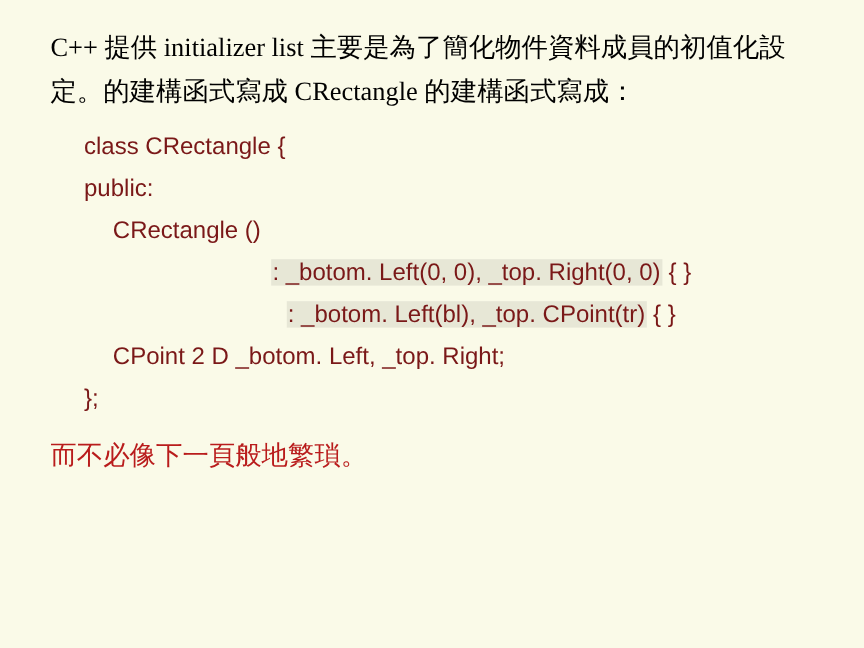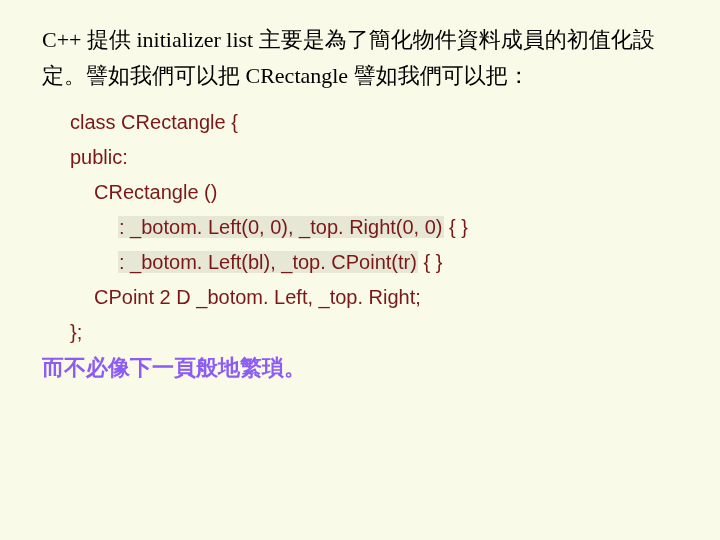--- a/index.html
+++ b/index.html
@@ -20,37 +20,37 @@
   }
   .intro {
     margin-bottom: 10px;
   }
   .code-block {
     font-family: Arial, "Helvetica", sans-serif;
     font-size: 20px;
     color: #7a1818;
     line-height: 1.75;
     margin-left: 28px;
+    margin-bottom: 12px;
   }
   .i1 { padding-left: 24px; }
-  .i2 { padding-left: 48px; }
+  .i2 { padding-left: 48px; text-align: center; }
   .hl {
     background: #e7e7d6;
     padding: 0 1px;
   }
   .outro {
-    color: #8b5cf6;
-    font-weight: bold;
+    color: #b91c1c;
   }
 </style>
 </head>
 <body>
 
 <div class="page">
-  <div class="intro">C++ 提供 initializer list 主要是為了簡化物件資料成員的初值化設定。譬如我們可以把 CRectangle 譬如我們可以把：</div>
+  <div class="intro">C++ 提供 initializer list 主要是為了簡化物件資料成員的初值化設定。的建構函式寫成 CRectangle 的建構函式寫成：</div>
 
   <div class="code-block">
     <div>class CRectangle {</div>
     <div>public:</div>
     <div class="i1">CRectangle ()</div>
     <div class="i2">
       <span class="hl">: _botom. Left(0, 0), _top. Right(0, 0)</span><span> { }</span>
     </div>
     <div class="i2">
       <span class="hl">: _botom. Left(bl), _top. CPoint(tr)</span><span> { }</span>

